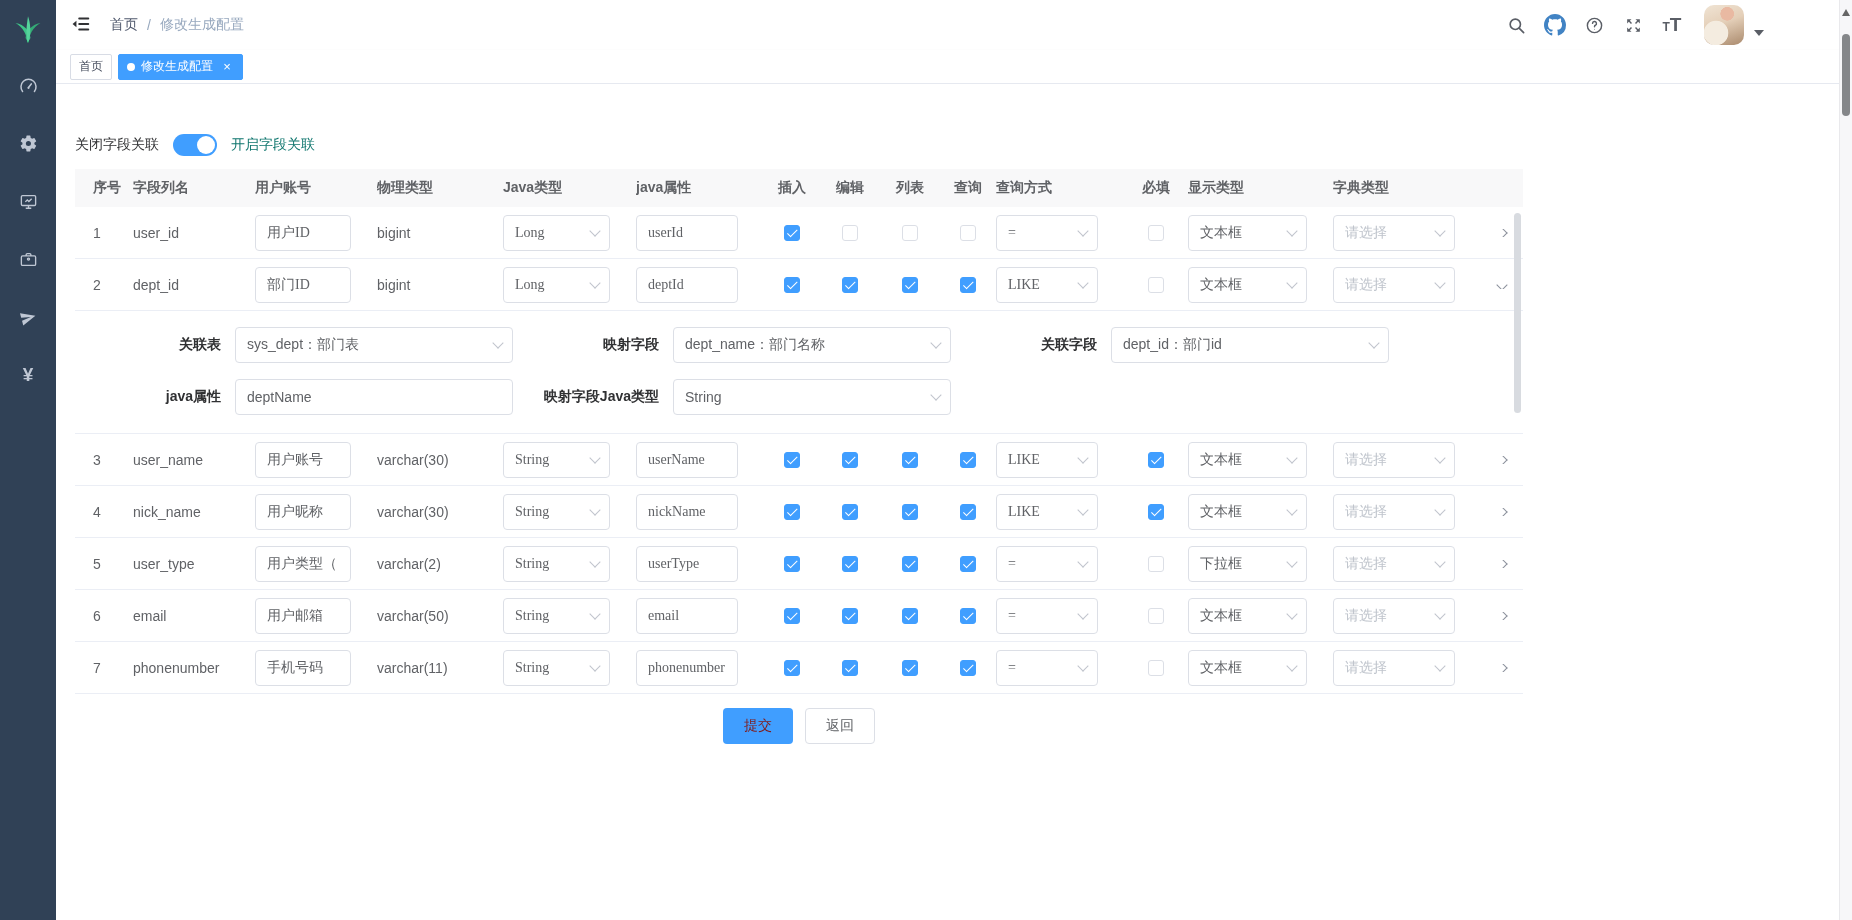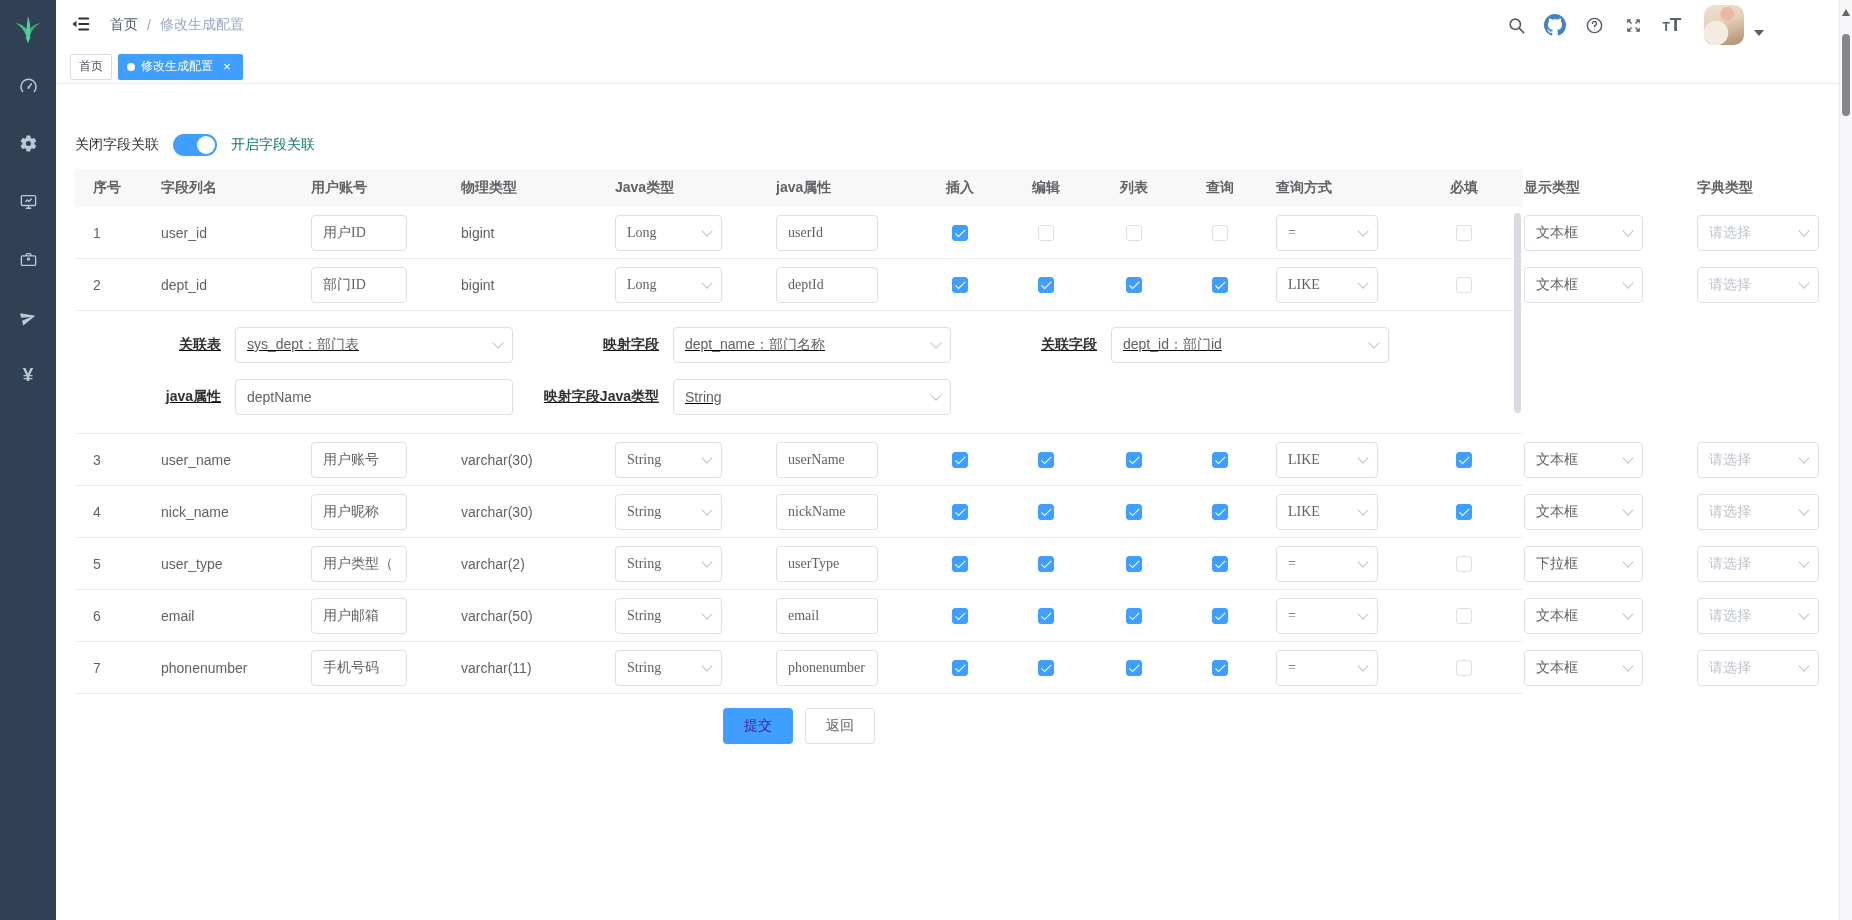--- a/index.html
+++ b/index.html
@@ -56,21 +56,21 @@
   .form-tab.active::after { content:""; position:absolute; left:0; right:0; bottom:-2px; height:2px; background:#409EFF; }
 
   .assoc-row { display:flex; align-items:center; margin:30px 0 13px; }
   .assoc-label { font-size:14px; color:#303133; }
   .switch { position:relative; width:44px; height:22px; border-radius:11px; background:#409EFF; margin:0 14px; cursor:pointer; }
   .switch-knob { position:absolute; top:2px; right:2px; width:18px; height:18px; border-radius:50%; background:#fff; }
   .assoc-on { font-size:14px; color:#0f766e; cursor:default; }
 
   
   .gen-table { position:relative; width:1448px; }
-  .t-grid { display:grid; grid-template-columns:58px 122px 122px 126px 133px 128px 56px 60px 60px 56px 128px 64px 145px 148px 42px; align-items:center;gap:28px; }
+  .t-grid { display:grid; grid-template-columns:58px 122px 122px 126px 133px 128px 56px 60px 60px 56px 128px 64px 145px 148px 42px; align-items:center; }
   .t-head { height:38px; background:#f8f8f9; font-weight:bold; font-size:14px; color:#606266; }
   .t-row { height:52px; background:#fff; border-bottom:1px solid #ebeef5; }
   .cell { font-size:14px; color:#606266; padding-right:8px; overflow:hidden; white-space:nowrap; }
   .c-seq { padding-left:18px; }
   .c-ctrl { padding-right:26px;font-family:Liberation Serif, serif; }
   .c-chk { display:flex; justify-content:center; padding-right:0; }
   .h-center { text-align:center; padding-right:0; }
   .c-arrow { display:flex; justify-content:center; padding-right:0; cursor:pointer; }
 
   .inp { width:100%; height:36px; border:1px solid #dcdfe6; border-radius:4px; padding:0 11px; font-size:14px; color:#606266; background:#fff; outline:none; font-family:inherit; }
@@ -80,30 +80,30 @@
   .sel-caret { position:absolute; right:10px; top:50%; margin-top:-6px; width:8px; height:8px; border-right:1.4px solid #c0c4cc; border-bottom:1.4px solid #c0c4cc; transform:rotate(45deg); }
 
   .cb { position:relative; width:16px; height:16px; border:1px solid #dcdfe6; border-radius:3px; background:#fff; cursor:pointer; }
   .cb.checked { background:#409EFF; border-color:#409EFF; }
   .cb.checked::after { content:""; position:absolute; left:5px; top:1.5px; width:4px; height:8.5px; border-right:1.6px solid #fff; border-bottom:1.6px solid #fff; transform:rotate(45deg); }
 
   .arrow { width:8px; height:8px; border-right:1.5px solid #8b919c; border-bottom:1.5px solid #8b919c; display:inline-block; }
   .arrow.right { transform:rotate(-45deg); }
   .arrow.down { transform:rotate(45deg); }
 
-  .expand-panel { background:#fff; border-bottom:1px solid #ebeef5; padding:16px 0 18px;text-decoration:underline; }
+  .expand-panel { background:#fff; border-bottom:1px solid #ebeef5; padding:16px 0 18px; }
   .xp-row { display:flex; align-items:center; }
   .xp-row + .xp-row { margin-top:16px; }
   .xp-group { display:flex; align-items:center; }
   .xp-label { width:160px; padding-right:14px; text-align:right; font-size:14px; font-weight:bold; color:#303133; white-space:nowrap; }
   .xp-ctrl { width:278px; }
 
   .footer { width:1448px; display:flex; justify-content:center; gap:12px; margin-top:14px; }
   .btn { height:36px; padding:0 20px; border-radius:4px; font-size:14px; border:1px solid transparent; cursor:pointer; font-family:inherit; }
-  .btn-primary { background:#409EFF; color:#4c1d95; }
+  .btn-primary { background:#409EFF; color:#7f1d1d; }
   .btn-plain { background:#fff; border-color:#dcdfe6; color:#606266; }
 
   .table-scrollbar { position:absolute; right:2px; top:44px; width:7px; height:200px; background:#d8dbe0; border-radius:4px; cursor:pointer; }
 
   .page-scrollbar { position:absolute; top:0; right:0; bottom:0; width:13px; background:#f7f7f9; border-left:1px solid #e9e9ec; z-index:20; }
   .ps-arrow { position:absolute; top:9px; left:2px; width:0; height:0; border-left:4px solid transparent; border-right:4px solid transparent; border-bottom:7px solid #666; }
   .ps-thumb { position:absolute; top:34px; left:2px; width:8px; height:82px; background:#85878a; border-radius:4px; cursor:pointer; }
 </style>
 </head>
 <body>

